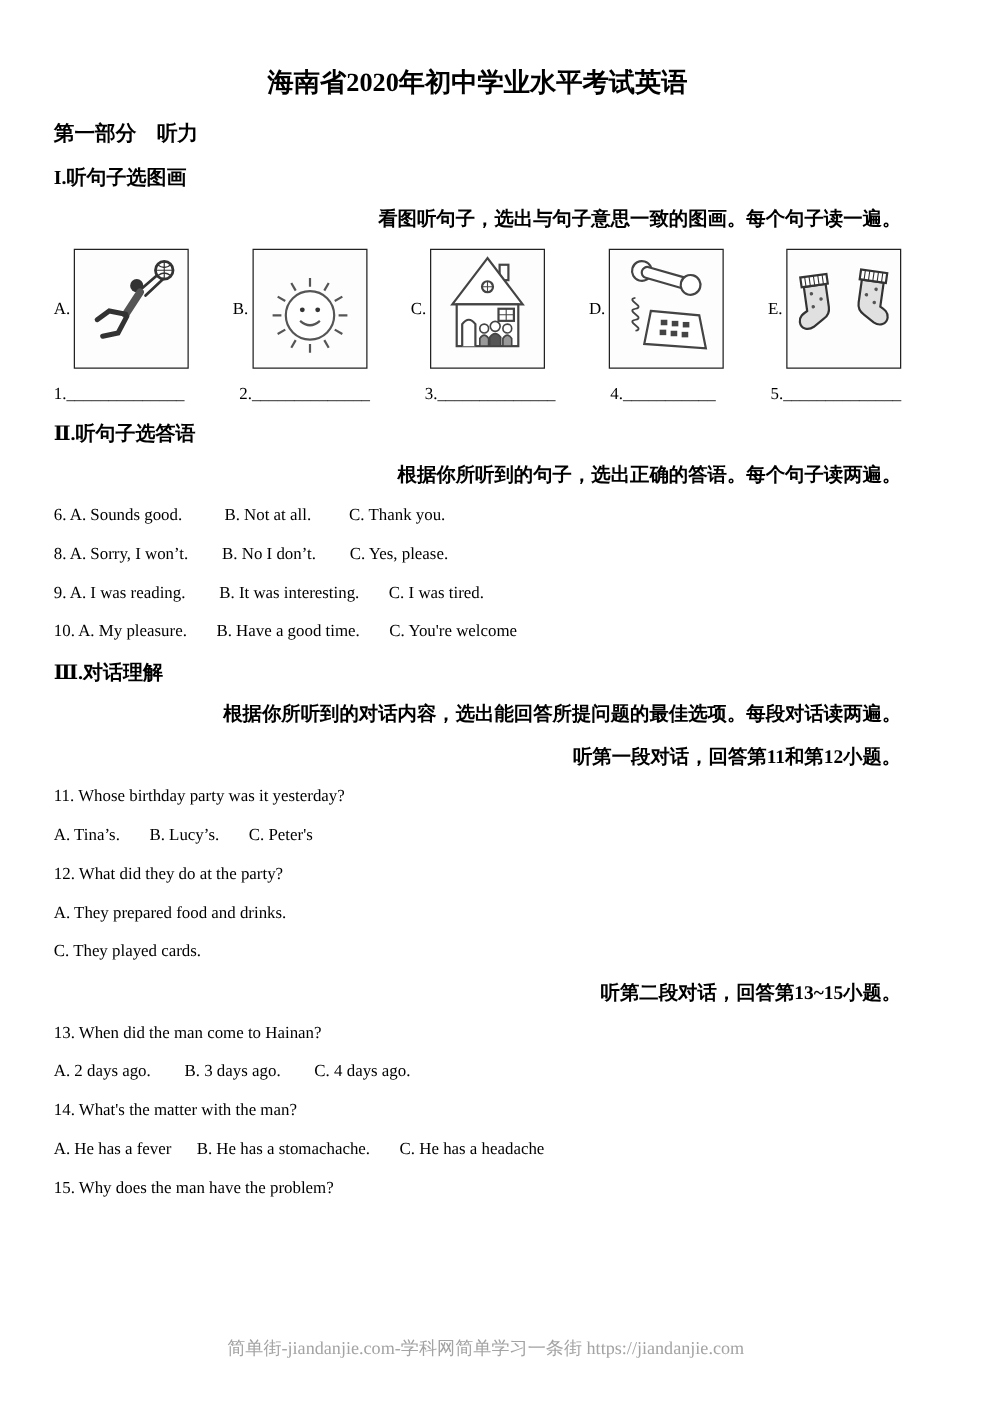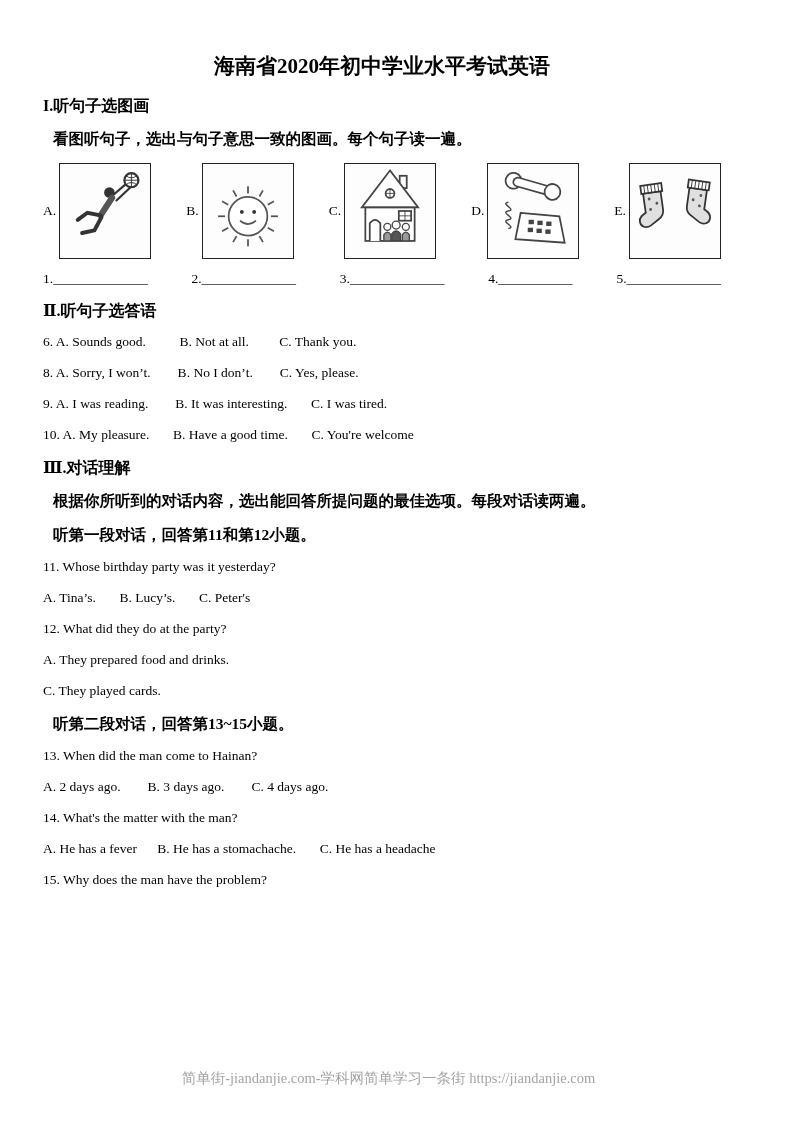--- a/index.html
+++ b/index.html
@@ -12,21 +12,21 @@
     position: relative;
     overflow: hidden;
   }
   .page { padding: 52px 72px 0 43px; }
   .title {
     text-align: center;
     font-size: 21px;
     font-weight: bold;
     margin: 0 0 16px 0;
   }
-  .cn-bold { font-weight: bold; font-size: 15.5px; margin: 0 0 13px 10px; }
+  .cn-bold { font-weight: bold; font-size: 15.5px; margin: 0 0 13px 10px; text-align: right; }
   .part-heading { font-size: 16.5px; font-weight: bold; margin: 0 0 14px 0; }
   .sec-heading { font-size: 16px; font-weight: bold; margin: 0 0 12px 0; }
   p.line {
     font-size: 13.5px;
     line-height: 16px;
     margin: 0 0 15px 0;
     white-space: pre-wrap;
   }
   
   .pic-row {
@@ -61,20 +61,21 @@
     font-size: 14.5px;
   }
 </style>
 </head>
 <body>
 
 <div class="page">
 
   <h1 class="title">海南省2020年初中学业水平考试英语</h1>
 
+  <p class="part-heading">第一部分　听力</p>
 
   <p class="sec-heading">I.听句子选图画</p>
   <p class="cn-bold">看图听句子，选出与句子意思一致的图画。每个句子读一遍。</p>
 
   <div class="pic-row">
 
     <div class="pic-option">
       <span class="pic-label">A.</span>
       <div class="pic-box">
         <svg viewBox="0 0 100 100" width="88" height="92">
@@ -199,20 +200,21 @@
 
   <div class="blanks-row">
     <span>1.______________</span>
     <span>2.______________</span>
     <span>3.______________</span>
     <span>4.___________</span>
     <span>5.______________</span>
   </div>
 
   <p class="sec-heading">Ⅱ.听句子选答语</p>
+  <p class="cn-bold">根据你所听到的句子，选出正确的答语。每个句子读两遍。</p>
 
   <p class="line">6. A. Sounds good.          B. Not at all.         C. Thank you.</p>
   <p class="line">8. A. Sorry, I won’t.        B. No I don’t.        C. Yes, please.</p>
   <p class="line">9. A. I was reading.        B. It was interesting.       C. I was tired.</p>
   <p class="line">10. A. My pleasure.       B. Have a good time.       C. You're welcome</p>
 
   <p class="sec-heading">Ⅲ.对话理解</p>
   <p class="cn-bold">根据你所听到的对话内容，选出能回答所提问题的最佳选项。每段对话读两遍。</p>
 
   <p class="cn-bold">听第一段对话，回答第11和第12小题。</p>

